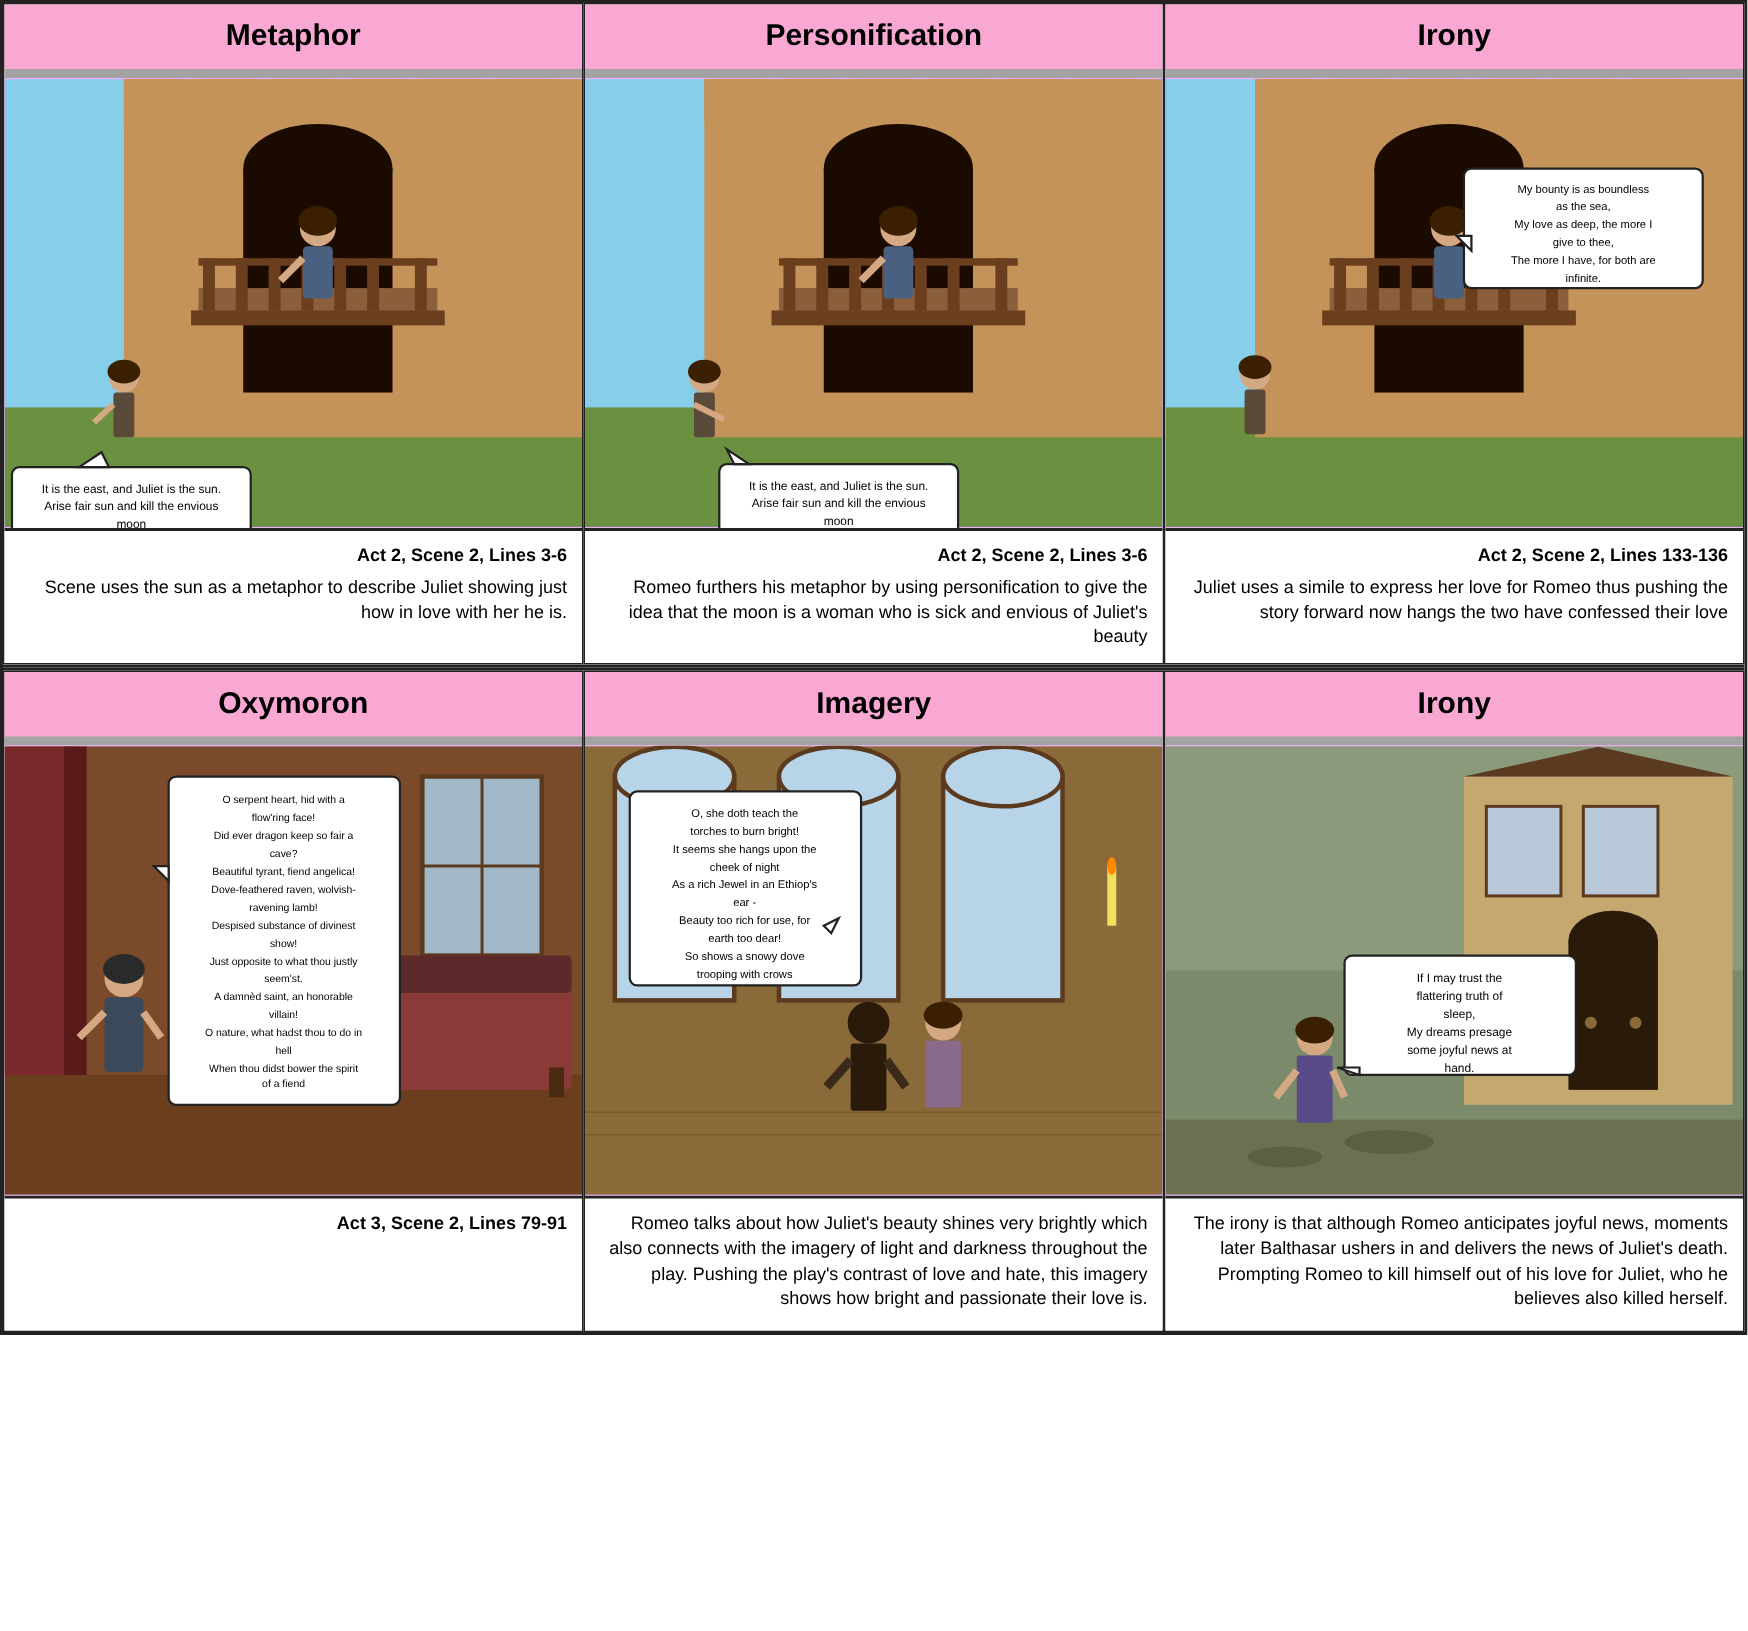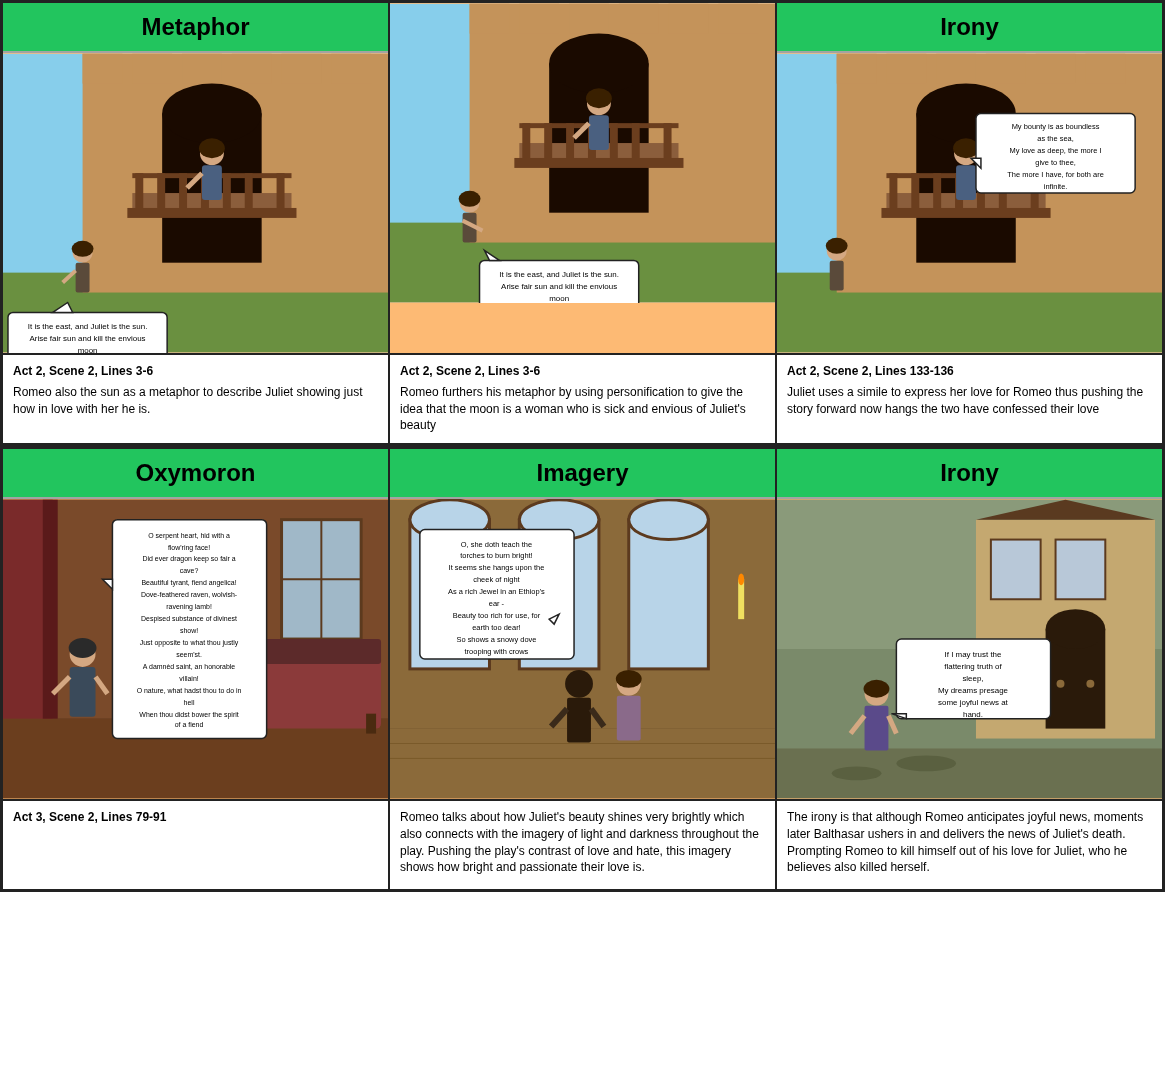--- a/index.html
+++ b/index.html
@@ -15,37 +15,37 @@
       border: 2px solid #222;
     }
     .cell {
       border: 1px solid #222;
       display: flex;
       flex-direction: column;
     }
     .cell-header {
       text-align: center;
       font-weight: bold;
-      font-size: 24px;
+      font-size: 20px;
       padding: 10px 4px;
-      border-bottom: 2px solid #a3a3a3;
-      background: #22c55e;
+      border-bottom: 6px solid #a3a3a3;
+      background: #f9a8d4;
     }
     .cell-image {
       flex: 1;
       overflow: hidden;
       position: relative;
       min-height: 300px;
-      background: #fdba74;
+      background: #f0abfc;
     }
     .cell-caption {
       border-top: 2px solid #222;
       padding: 8px 10px;
       font-size: 12px;
-      text-align: left;
+      text-align: right;
       background: #fff;
       min-height: 90px;
       line-height: 1.4;
     }
     .caption-title {
       font-weight: bold;
       margin-bottom: 4px;
       font-size: 12px;
     }
 
@@ -122,25 +122,26 @@
         <text x="85" y="289" font-size="8" text-anchor="middle" font-family="Arial">Arise fair sun and kill the envious</text>
         <text x="85" y="301" font-size="8" text-anchor="middle" font-family="Arial">moon</text>
         <text x="85" y="313" font-size="8" text-anchor="middle" font-family="Arial">Who is already sick and pale with</text>
         <text x="85" y="325" font-size="8" text-anchor="middle" font-family="Arial">grief</text>
         <text x="85" y="337" font-size="8" text-anchor="middle" font-family="Arial">That thou her maid art far more fair</text>
         <text x="85" y="349" font-size="8" text-anchor="middle" font-family="Arial">than she.</text>
       </svg>
     </div>
     <div class="cell-caption">
       <div class="caption-title">Act 2, Scene 2, Lines 3-6</div>
-      <div>Romeo also the sun as a metaphor to describe Juliet showing just how in love with her he is.</div>
-    </div>
-  </div>
-
-  <div class="cell">
+      <div>Scene uses the sun as a metaphor to describe Juliet showing just how in love with her he is.</div>
+    </div>
+  </div>
+
+  <div class="cell">
+    <div class="cell-header">Personification</div>
     <div class="cell-image">
       <svg class="svg-scene" viewBox="0 0 387 300" xmlns="http://www.w3.org/2000/svg">
         <rect width="387" height="300" fill="#87CEEB"></rect>
         <rect y="220" width="387" height="80" fill="#6a9040"></rect>
         <rect x="80" y="0" width="307" height="240" fill="#c4935a"></rect>
         <rect x="80" y="0" width="40" height="30" fill="#c4935a"></rect>
         <rect x="130" y="0" width="40" height="30" fill="#c4935a"></rect>
         <rect x="180" y="0" width="40" height="30" fill="#c4935a"></rect>
         <rect x="230" y="0" width="40" height="30" fill="#c4935a"></rect>
         <rect x="280" y="0" width="40" height="30" fill="#c4935a"></rect>

